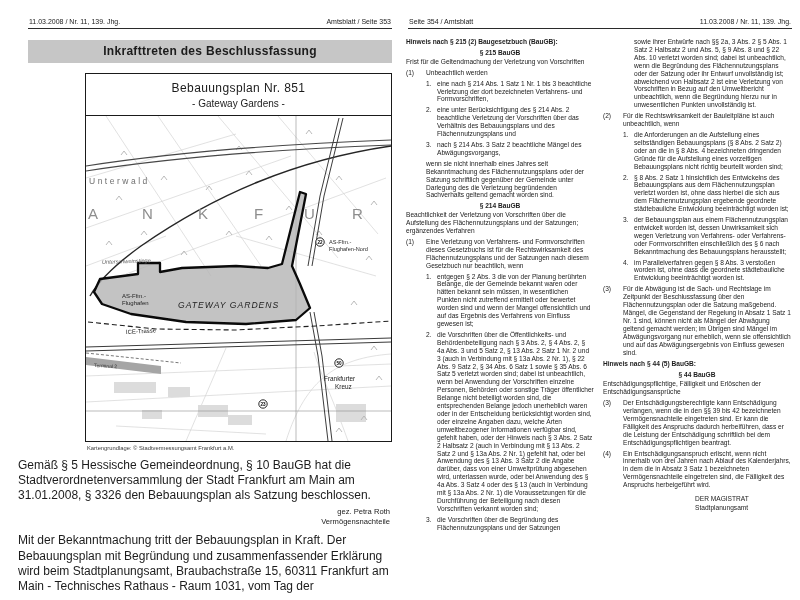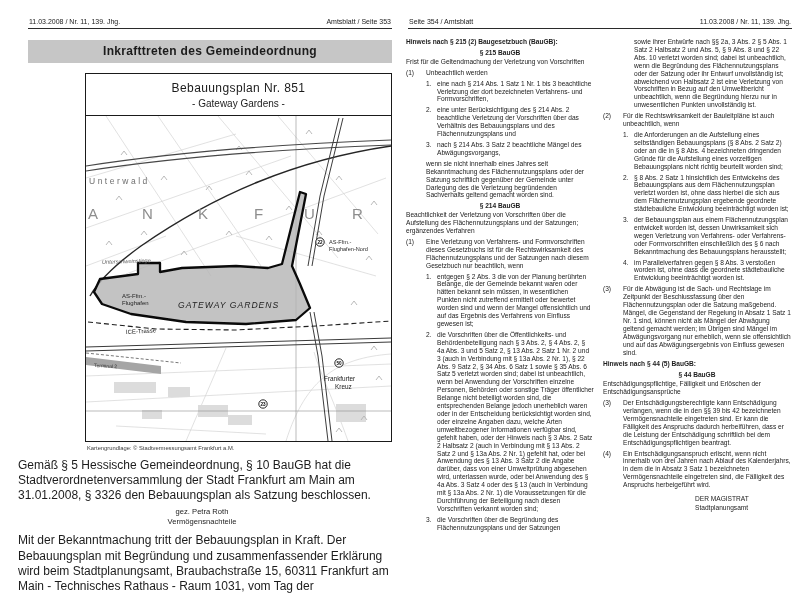--- a/index.html
+++ b/index.html
@@ -21,21 +21,21 @@
   
   .title-bar{background:#c6c6c6;margin:11px 2px 0 14px;text-align:center;
     font-weight:bold;font-size:12px;padding:4px 0 5px 0;letter-spacing:.3px;}
   .map-box{border:1px solid #1a1a1a;margin:10px 0 0 71px;width:305px;background:#fff;}
   .map-title-box{border-bottom:1px solid #1a1a1a;text-align:center;padding:7px 0 6px 0;}
   .map-title{font-size:12px;letter-spacing:.4px;}
   .map-subtitle{font-size:10px;margin-top:3px;}
   .map-canvas{display:block;}
   .map-caption{font-size:5.8px;color:#3a3a3a;margin:3px 0 0 73px;}
   .body-text{font-size:12px;line-height:1.26;margin:7px 2px 0 4px;}
-  .signature{font-size:7.6px;line-height:1.26;text-align:center;margin:4px 4px 0 0;}
+  .signature{font-size:7.6px;line-height:1.26;text-align:right;margin:4px 4px 0 0;}
   .hours{font-size:7.6px;line-height:1.3;margin:4px 0 0 44px;}
   .hours-row{display:flex;}
   .hours-days{width:161px;flex:none;}
   .hours-time{flex:1;}
 
   
   .cols{display:flex;gap:9px;margin-top:9px;}
   .col{width:188px;flex:none;font-size:6.6px;line-height:1.2;}
   .b{font-weight:bold;}
   .sec-title{text-align:center;font-weight:bold;margin:3px 0 1px 0;}
@@ -52,21 +52,21 @@
 </style>
 </head>
 <body>
 
 <div class="page" id="left-page">
   <div class="page-header">
     <span>11.03.2008 / Nr. 11, 139. Jhg.</span>
     <span>Amtsblatt / Seite 353</span>
   </div>
 
-  <div class="title-bar">Inkrafttreten des Gemeindeordnung</div>
+  <div class="title-bar">Inkrafttreten des Beschlussfassung</div>
 
   <div class="map-box">
     <div class="map-title-box">
       <div class="map-title">Bebauungsplan Nr. 851</div>
       <div class="map-subtitle">- Gateway Gardens -</div>
     </div>
     <svg class="map-canvas" width="305" height="325" viewBox="0 0 305 325">
       <defs>
         <path id="tree" d="M0,4 L3,0 L6,4" stroke="#b3b3b3" stroke-width="0.9" fill="none"></path>
       </defs>

